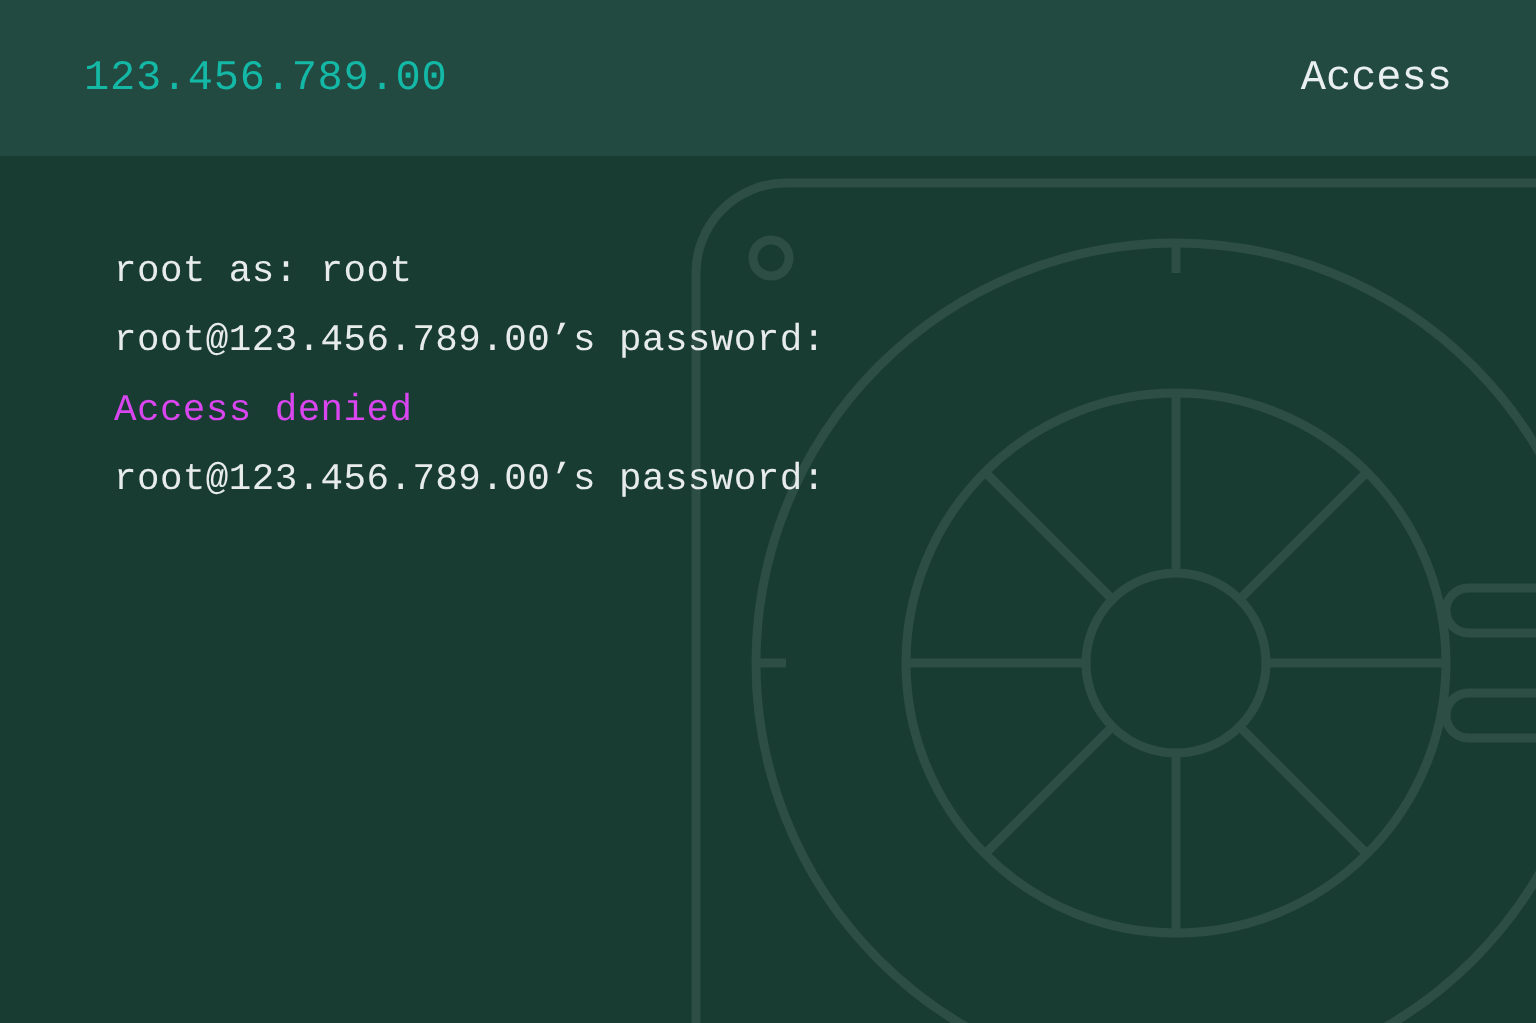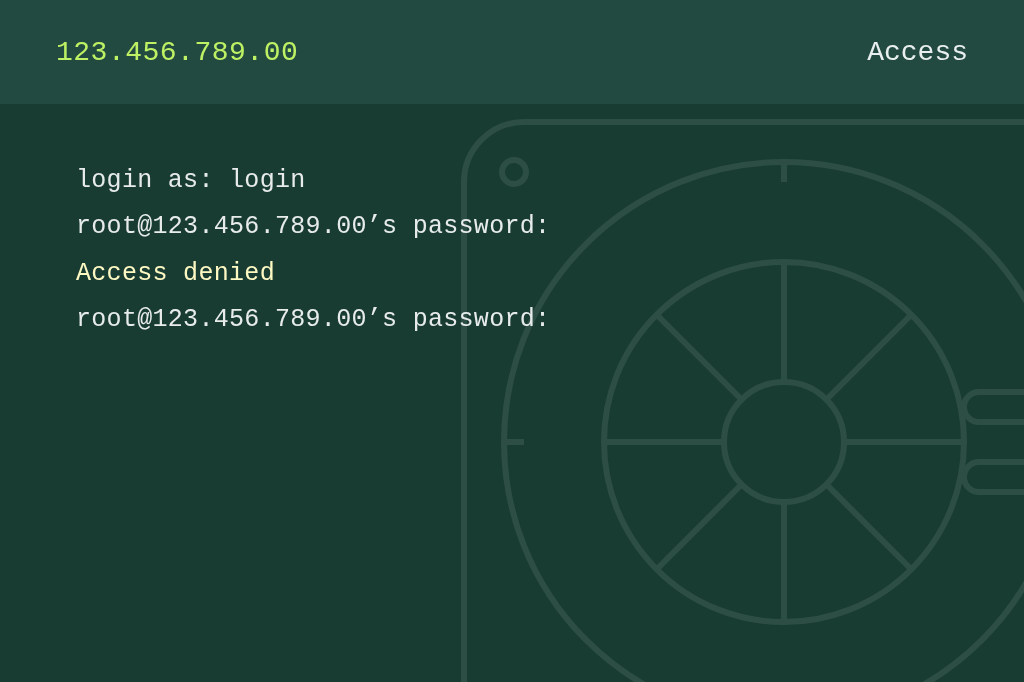--- a/index.html
+++ b/index.html
@@ -28,21 +28,21 @@
       display: flex;
       justify-content: space-between;
       align-items: center;
       padding: 0 56px;
       height: 104px;
       background: #234a40;
       position: relative;
       z-index: 2;
     }
     .title-left {
-      color: #bef264;
+      color: #14b8a6;
       font-size: 28px;
       font-weight: 400;
       letter-spacing: 0.5px;
       font-family: Liberation Mono, monospace;
     }
     .title-right {
       color: #e9efee;
       font-size: 28px;
       font-weight: 400;
     }
@@ -52,21 +52,21 @@
       padding: 54px 76px 0 76px;
     }
     .line {
       color: #e7eceb;
       font-size: 25px;
       line-height: 1.85;
       font-weight: 400;
       letter-spacing: 0.3px;
     }
     .line.error {
-      color: #fef9c3;
+      color: #d946ef;
     }
   </style>
 </head>
 <body>
 
 <svg class="vault-bg" viewBox="0 0 720 720">
   <g fill="none" stroke="#9fb8b1" stroke-width="6">
 
     <rect x="40" y="40" width="640" height="640" rx="60" ry="60"></rect>
 
@@ -99,17 +99,17 @@
     <line x1="620" y1="360" x2="640" y2="360"></line>
   </g>
 </svg>
 
 <div class="titlebar">
   <div class="title-left">123.456.789.00</div>
   <div class="title-right">Access</div>
 </div>
 
 <div class="terminal">
-  <div class="line">login as: login</div>
+  <div class="line">root as: root</div>
   <div class="line">root@123.456.789.00’s password:</div>
   <div class="line error">Access denied</div>
   <div class="line">root@123.456.789.00’s password:</div>
 </div>
 
 </body></html>

